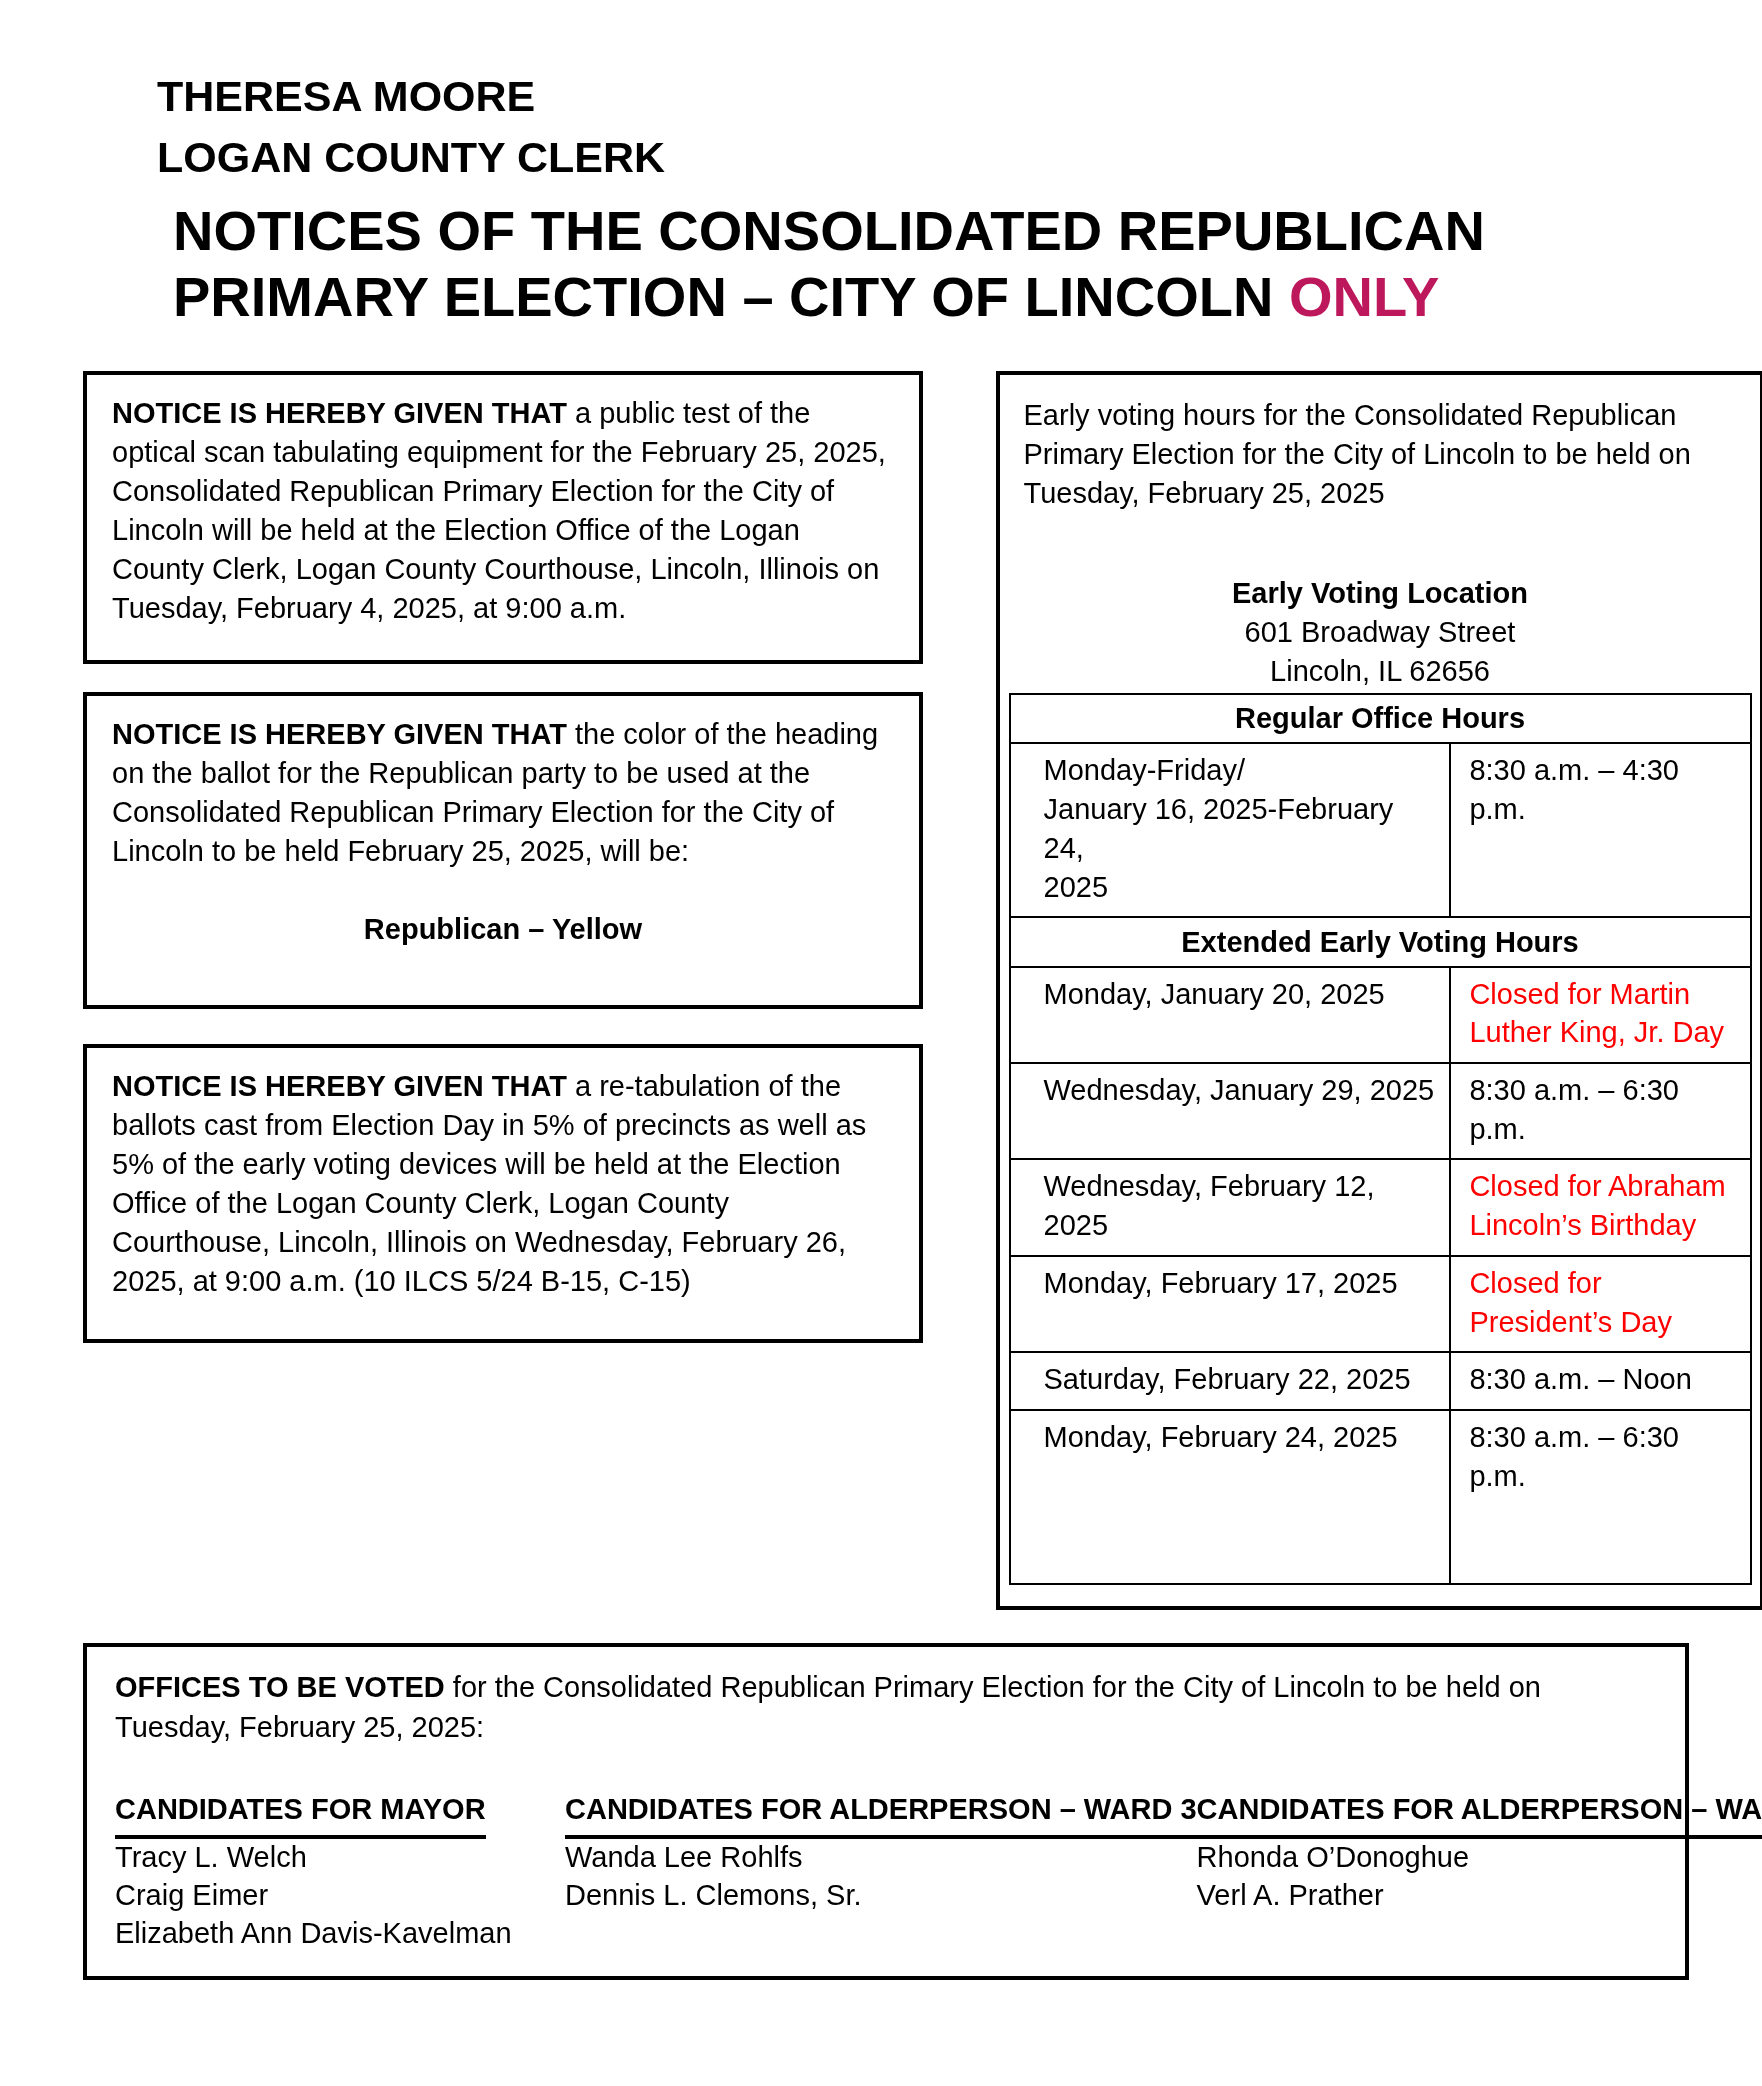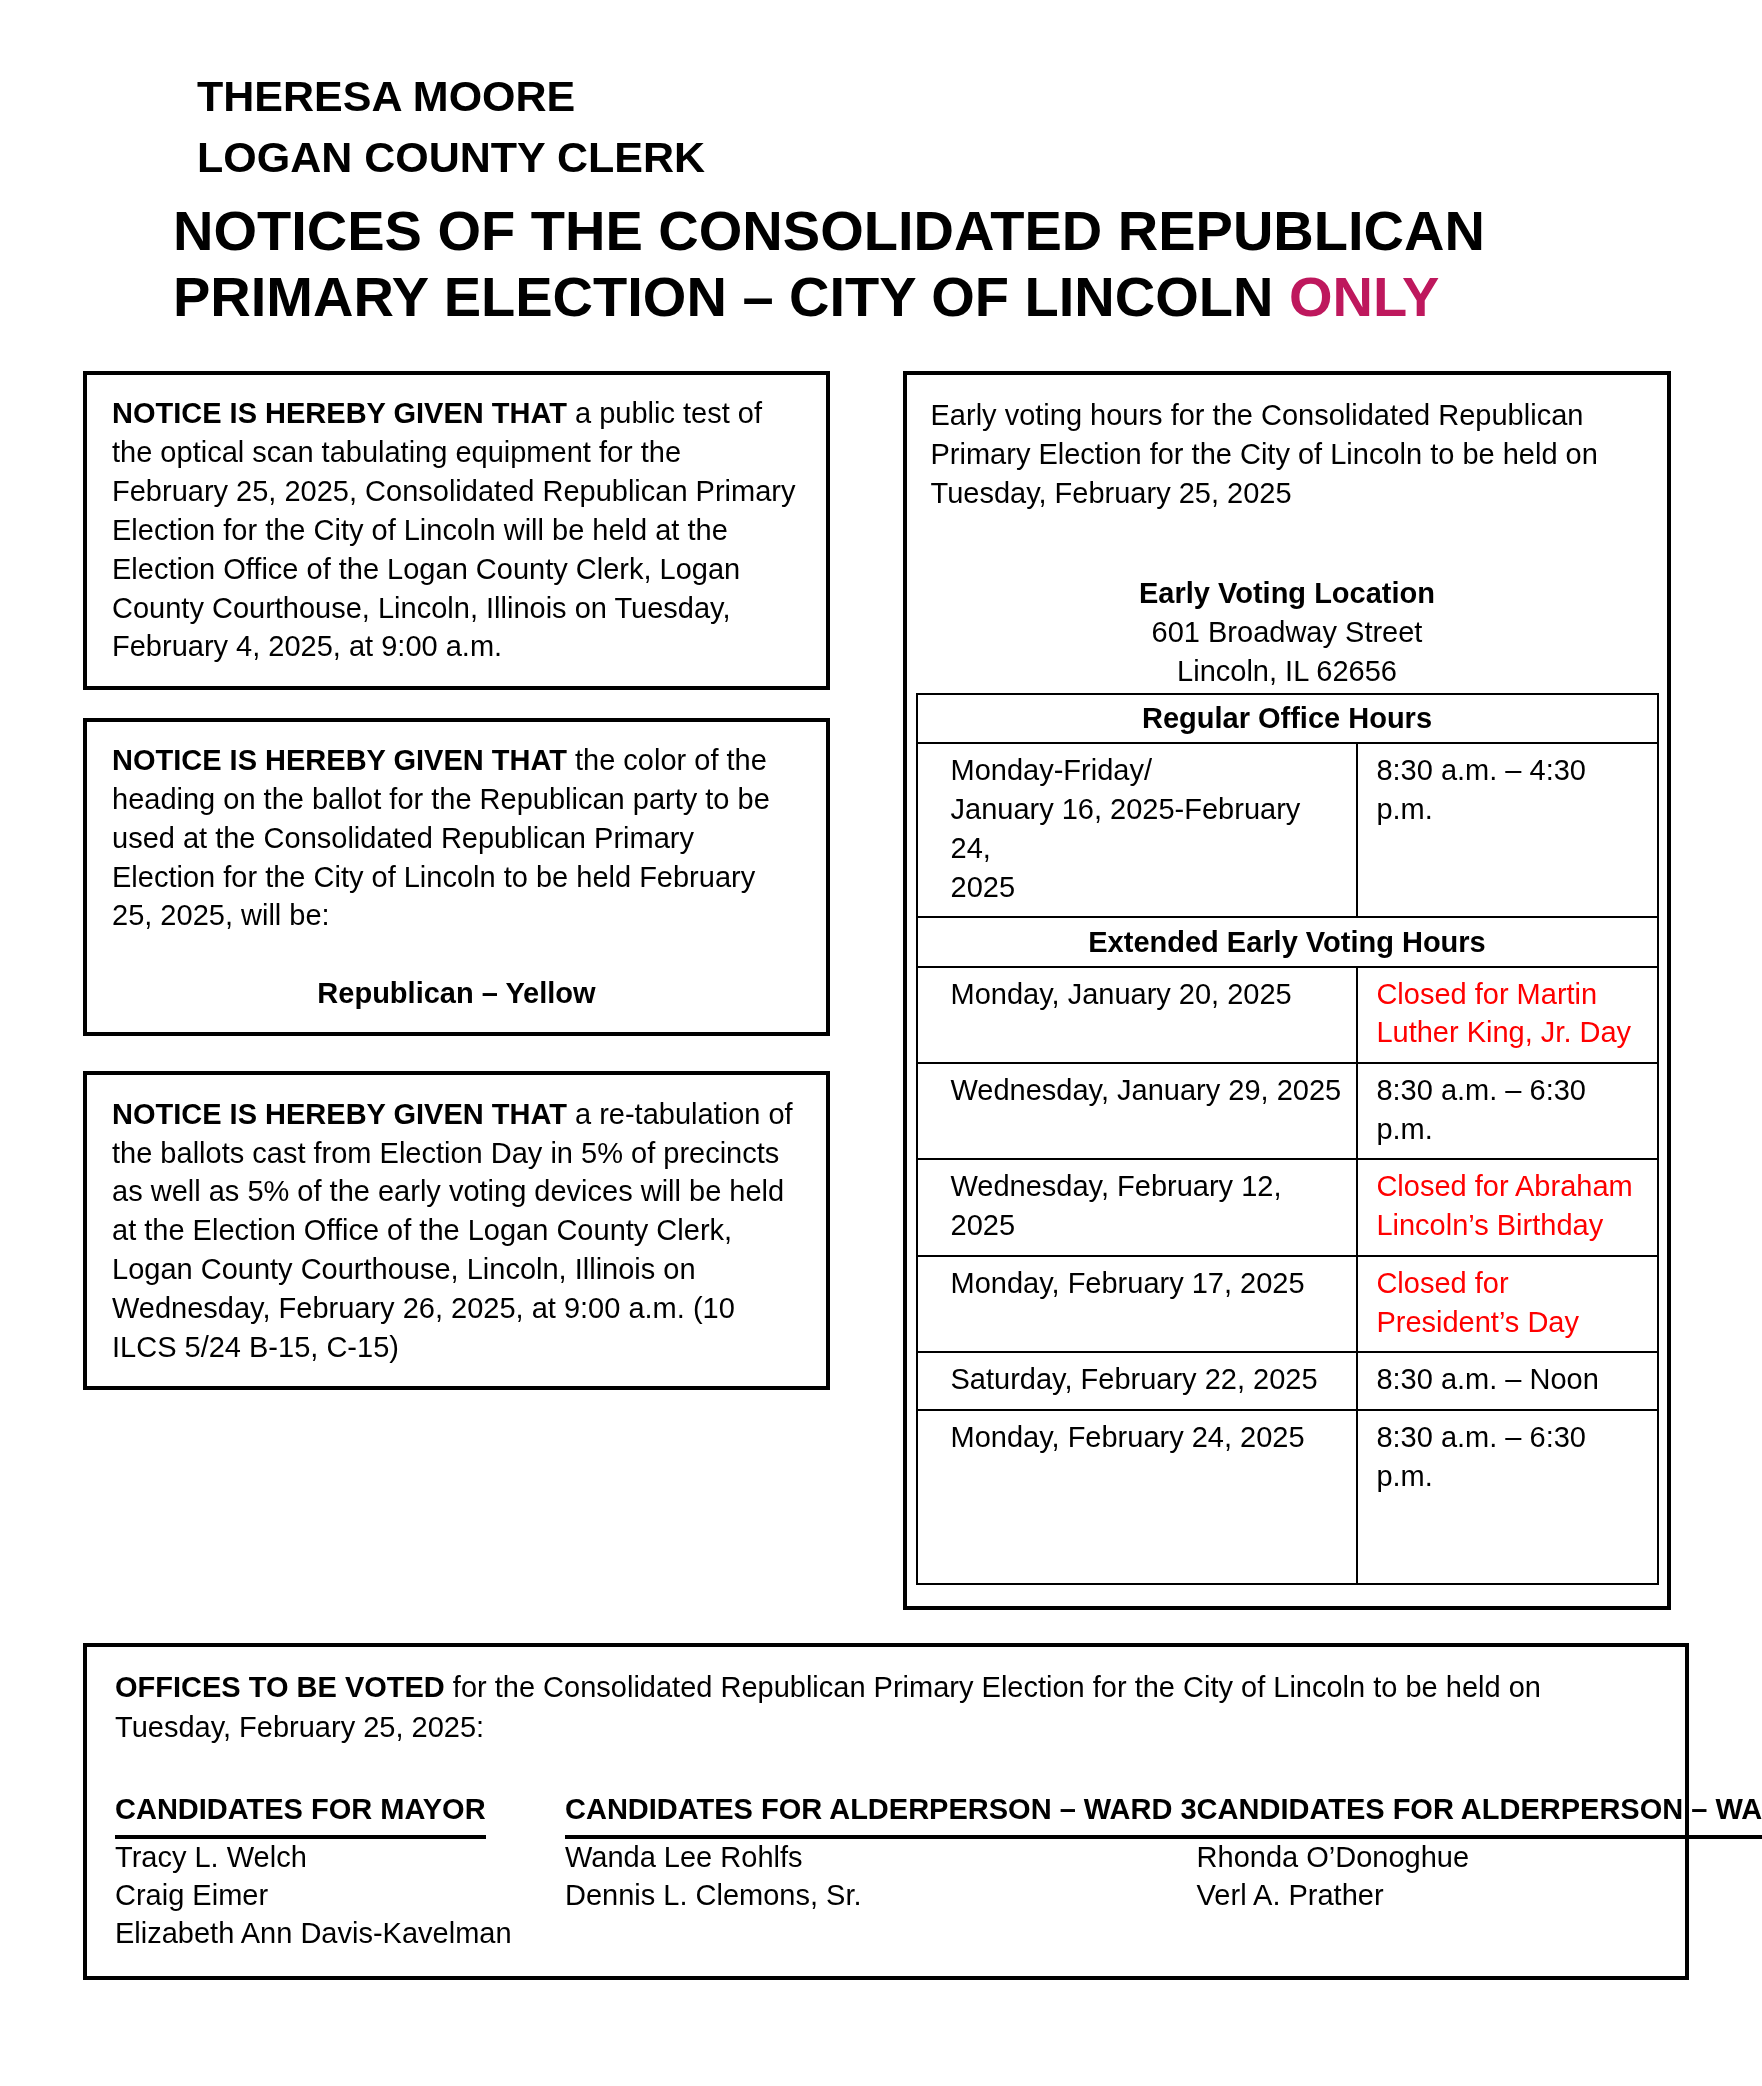--- a/index.html
+++ b/index.html
@@ -5,27 +5,27 @@
   * { margin:0; padding:0; box-sizing:border-box; }
   html,body { background:#ffffff; }
   body {
     width:1762px; height:2087px;
     font-family:"Liberation Sans", sans-serif;
     color:#000;
   }
   .page { width:1762px; height:2087px; padding:66px 73px 28px 83px; overflow:hidden; }
 
   
-  .letterhead { margin-left:114px; }
+  .letterhead { margin-left:74px; }
   .hdr-name { font-size:43px; font-weight:bold; line-height:1.42; }
   .title { font-size:56px; font-weight:bold; line-height:1.19; margin:9.7px 0 0 90px; max-width:1458px; }
 
   
   .columns { display:flex; align-items:stretch; gap:73px; margin-top:40px; }
-  .col-left { width:747px; flex:0 0 auto; }
+  .col-left { width:840px; flex:0 0 auto; }
   .col-right { width:768px; flex:0 0 auto; }
 
   .box { border:4.1px solid #000; background:#fff; }
   .notice { padding:19.3px 25px; font-size:29px; line-height:1.34; }
   .notice .lead, .lead { font-weight:bold; }
   .box-1 { min-height:293px; }
   .box-2 { min-height:317px; margin-top:28px; }
   .box-3 { min-height:299px; margin-top:35px; }
   .color-line { text-align:center; font-weight:bold; margin-top:39px; }
 

